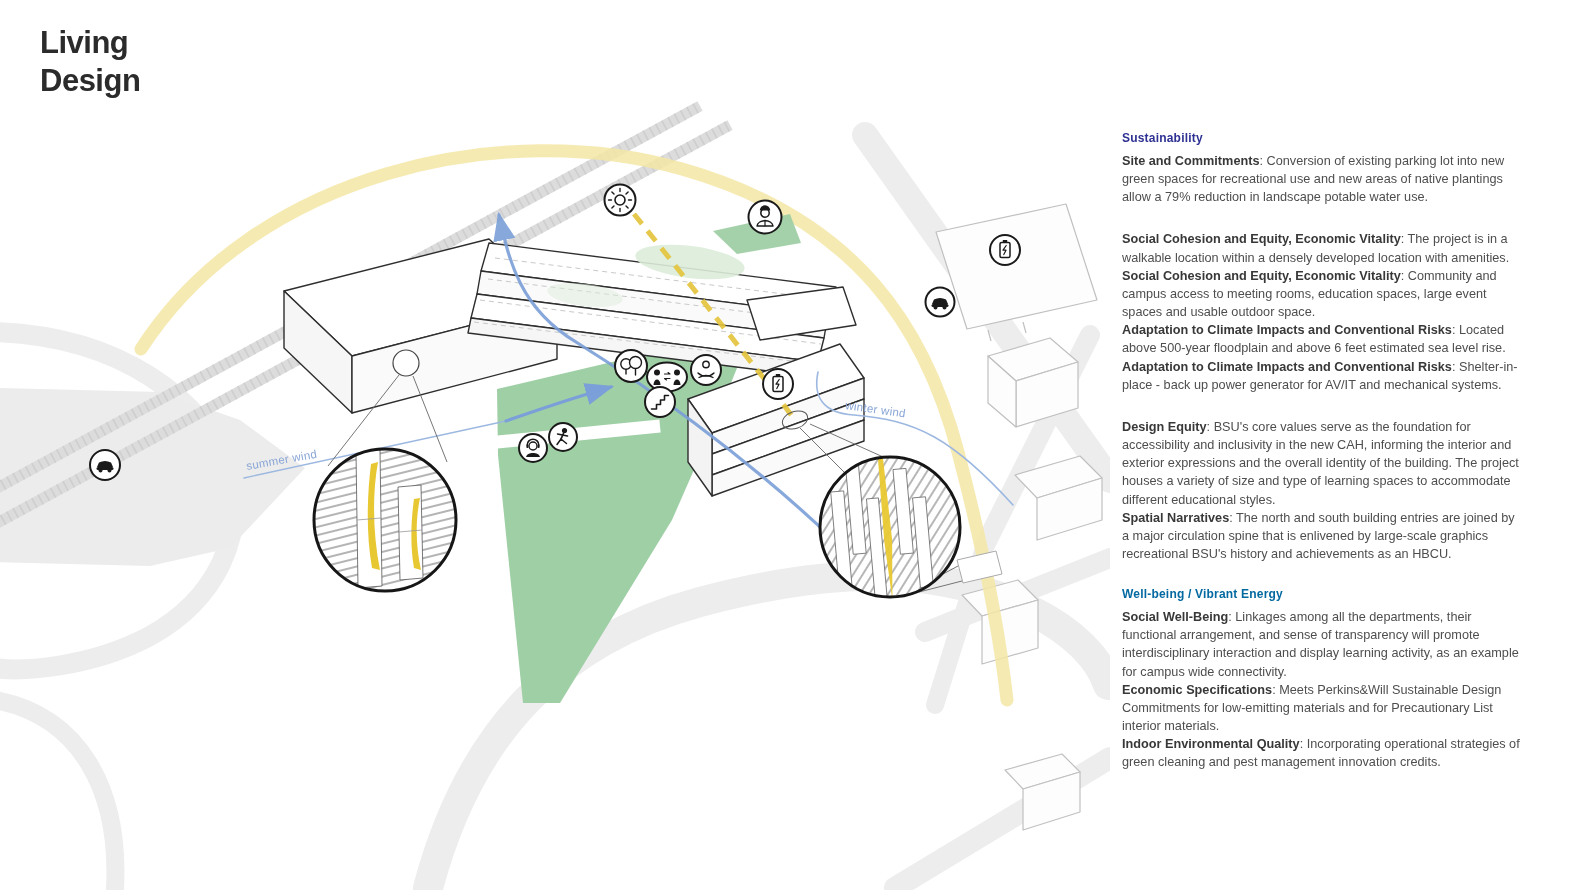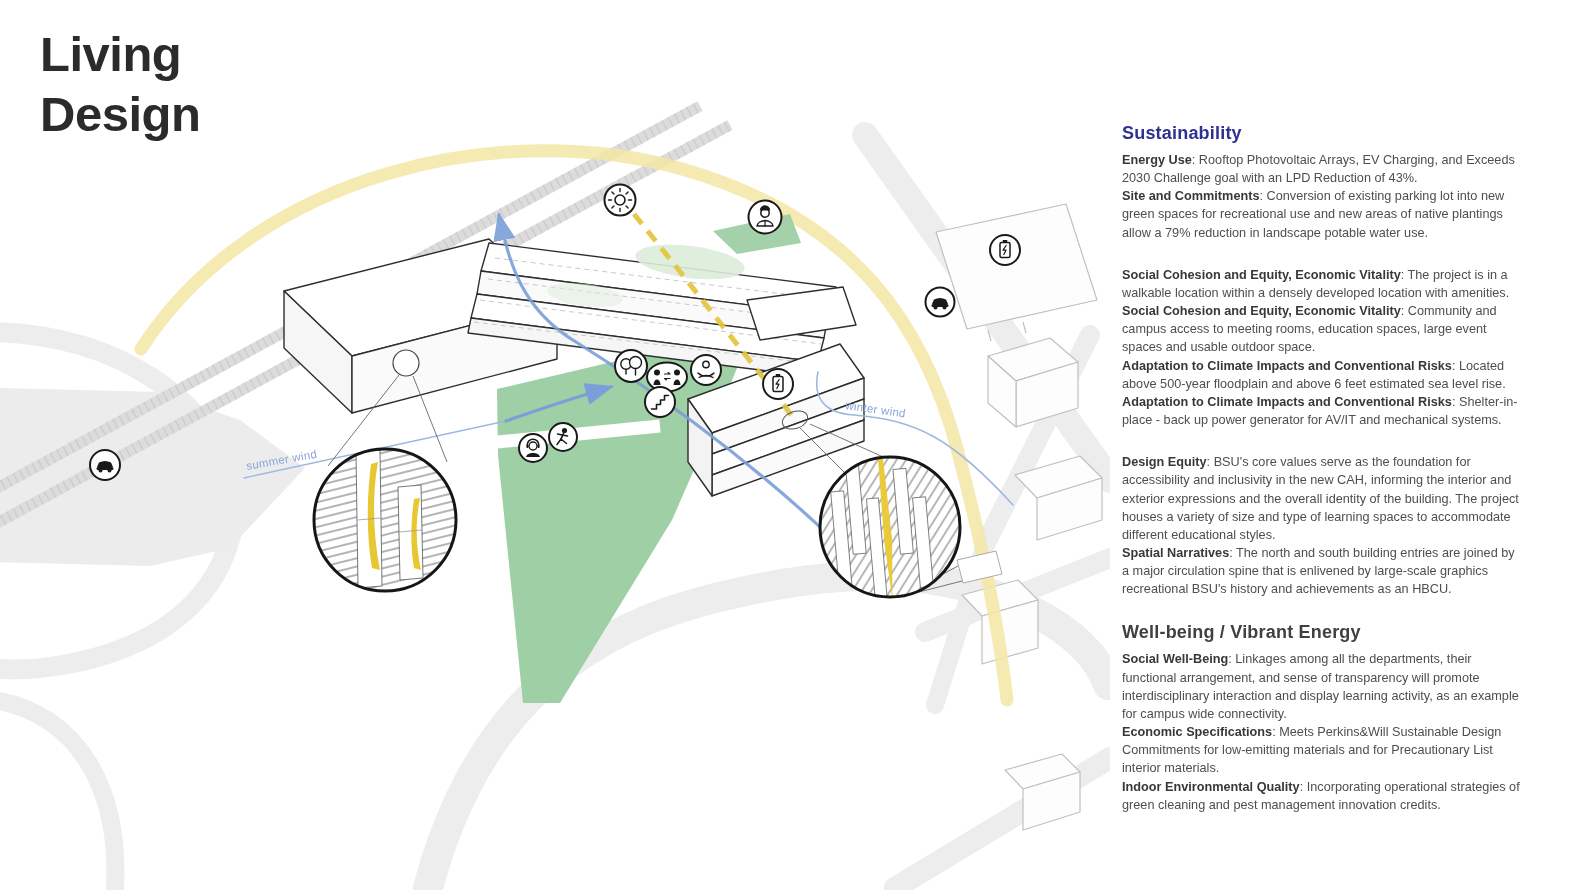--- a/index.html
+++ b/index.html
@@ -2,28 +2,28 @@
 <html><head>
 <meta charset="utf-8">
 <style>
   html,body{margin:0;padding:0;}
   body{
     width:1582px;height:890px;background:#ffffff;position:relative;overflow:hidden;
     font-family:"Liberation Sans",sans-serif;
   }
   .page-title{
     position:absolute;left:40px;top:24px;z-index:5;
-    font-size:49px;font-weight:bold;line-height:1.23;color:#2b2b2b;letter-spacing:-0.5px;
+    font-size:31px;font-weight:bold;line-height:1.23;color:#2b2b2b;letter-spacing:-0.5px;
   }
   #diagram-wrap{position:absolute;left:0;top:0;width:1110px;height:890px;}
   .info-column{position:absolute;left:1122px;top:123px;width:398px;z-index:4;}
   .info-section{margin:0 0 24px 0;}
   .info-section:last-child{margin-bottom:0;}
   .info-section h2{
-    margin:0 0 7px 0;font-size:18px;font-weight:bold;letter-spacing:.2px;
+    margin:8px 0 7px 0;font-size:12px;font-weight:bold;letter-spacing:.2px;
   }
   .info-section p{
     margin:0;font-size:12.7px;line-height:1.43;color:#4e4e4e;
   }
   .info-section p .b{font-weight:bold;color:#383838;}
   svg text{font-family:"Liberation Sans",sans-serif;}
 </style>
 </head>
 <body>
 
@@ -287,31 +287,30 @@
       <rect x="-2.2" y="-10" width="4.4" height="2.5" fill="#1a1a1a"></rect>
       <path d="M 1.2,-4.5 L -2,0.2 L 1,0.2 L -1.2,4.5" fill="none" stroke="#1a1a1a" stroke-width="1.2"></path>
     </g>
   </g>
 </svg>
 </div>
 
 <div class="info-column">
     <section class="info-section">
       <h2 style="color: rgb(46, 49, 146);">Sustainability</h2>
-      <p><span class="b">Energy Use</span><span>: Rooftop Photovoltaic Arrays, EV Charging, and Exceeds 2030 Challenge goal with an LPD Reduction of 43%.</span></p>
       <p><span class="b">Site and Commitments</span><span>: Conversion of existing parking lot into new green spaces for recreational use and new areas of native plantings allow a 79% reduction in landscape potable water use.</span></p>
     </section>
     <section class="info-section">
       <p><span class="b">Social Cohesion and Equity, Economic Vitality</span><span>: The project is in a walkable location within a densely developed location with amenities.</span></p>
       <p><span class="b">Social Cohesion and Equity, Economic Vitality</span><span>: Community and campus access to meeting rooms, education spaces, large event spaces and usable outdoor space.</span></p>
       <p><span class="b">Adaptation to Climate Impacts and Conventional Risks</span><span>: Located above 500-year floodplain and above 6 feet estimated sea level rise. </span><span class="b">Adaptation to Climate Impacts and Conventional Risks</span><span>: Shelter-in- place - back up power generator for AV/IT and mechanical systems.</span></p>
     </section>
     <section class="info-section">
       <p><span class="b">Design Equity</span><span>: BSU's core values serve as the foundation for accessibility and inclusivity in the new CAH, informing the interior and exterior expressions and the overall identity of the building. The project houses a variety of size and type of learning spaces to accommodate different educational styles.</span></p>
       <p><span class="b">Spatial Narratives</span><span>: The north and south building entries are joined by a major circulation spine that is enlivened by large-scale graphics recreational BSU's history and achievements as an HBCU.</span></p>
     </section>
     <section class="info-section">
-      <h2 style="color: #404040;">Well-being / Vibrant Energy</h2>
+      <h2 style="color: #0369a1;">Well-being / Vibrant Energy</h2>
       <p><span class="b">Social Well-Being</span><span>: Linkages among all the departments, their functional arrangement, and sense of transparency will promote interdisciplinary interaction and display learning activity, as an example for campus wide connectivity.</span></p>
       <p><span class="b">Economic Specifications</span><span>: Meets Perkins&amp;Will Sustainable Design Commitments for low-emitting materials and for Precautionary List interior materials.</span></p>
       <p><span class="b">Indoor Environmental Quality</span><span>: Incorporating operational strategies of green cleaning and pest management innovation credits.</span></p>
     </section>
   </div>
 
 </body></html>

